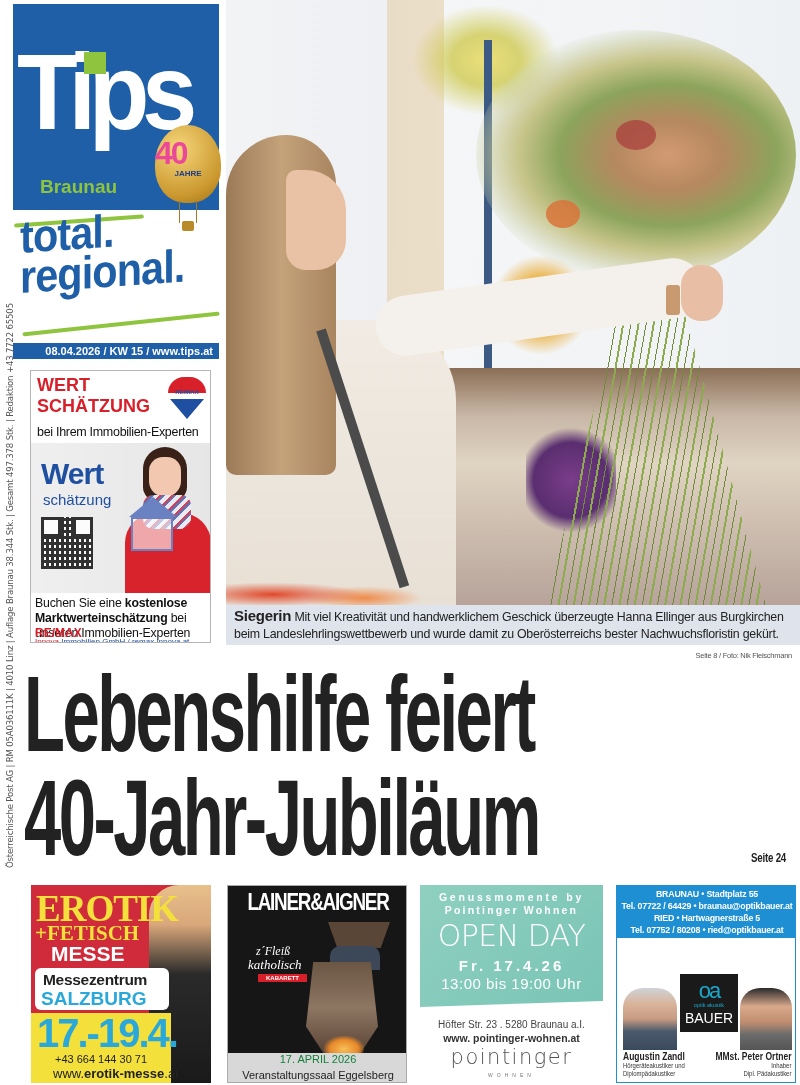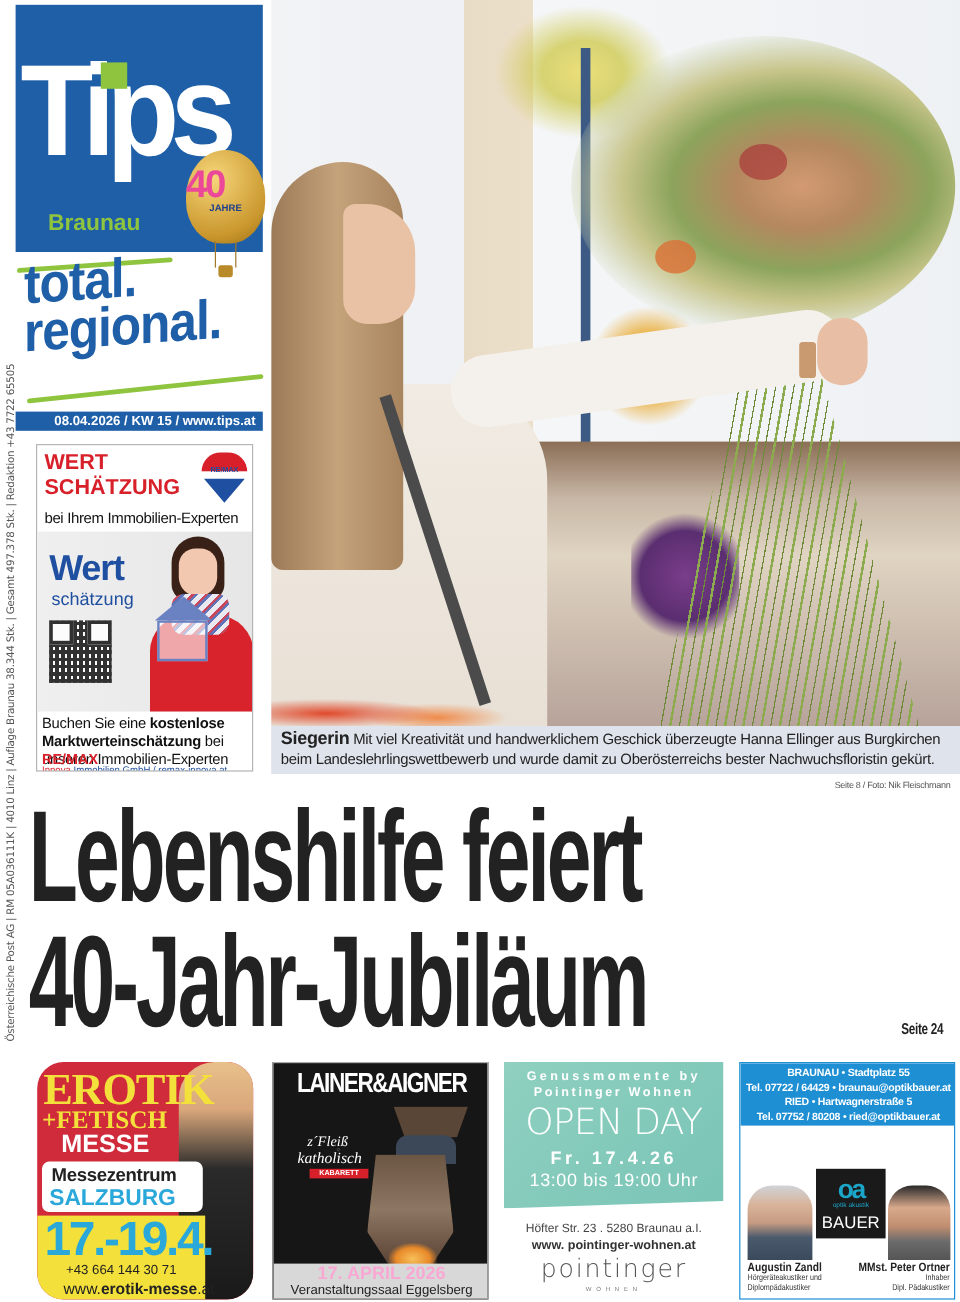--- a/index.html
+++ b/index.html
@@ -88,21 +88,21 @@
   .caption .credit { font-size: 7.5px; color: #555; float: right; margin-top: 4px; }
 
   
   .headline { position: absolute; left: 24px; top: 660px; width: 770px; font-family: "Liberation Sans", sans-serif; font-weight: 700; color: #222; line-height: 1; }
   .headline .hl { display: block; font-size: 108px; letter-spacing: -4px; transform: scaleX(0.62) scaleY(1); transform-origin: left top; white-space: nowrap; height: 104px; }
   .headline .hl1 { width: 1240px; }
   .seite-ref { position: absolute; left: 751px; top: 850px; font-weight: 700; font-size: 13px; color: #222; transform: scaleX(0.75); transform-origin: left; letter-spacing: -0.3px; }
 
   
   .ad { position: absolute; top: 885px; height: 198px; overflow: hidden; }
-  .ad-erotik { left: 31px; width: 180px; background: #d02b3b; border-radius: 22px; }
+  .ad-erotik { left: 31px; width: 180px; background: #d02b3b; }
   .ad-erotik .t1 { position: absolute; left: 5px; top: 2px; font-family: "Liberation Serif", serif; font-weight: 700; color: #f4e03a; font-size: 37px; letter-spacing: -1px; }
   .ad-erotik .t2 { position: absolute; left: 4px; top: 36px; font-family: "Liberation Serif", serif; font-weight: 700; color: #f4e03a; font-size: 21px; letter-spacing: 0px; }
   .ad-erotik .t3 { position: absolute; left: 20px; top: 57px; font-weight: 700; color: #fff; font-size: 21px; }
   .ad-erotik .woman { position: absolute; left: 118px; top: 0; width: 62px; height: 198px; background: linear-gradient(180deg, #e8c08a 0%, #d9a77b 20%, #2a2a2a 45%, #1a1a1a 100%); border-radius: 30px 0 0 0; }
   .ad-erotik .venue { position: absolute; left: 4px; top: 83px; width: 134px; height: 42px; background: #fff; border-radius: 6px; }
   .ad-erotik .v1 { position: absolute; left: 12px; top: 86px; font-weight: 700; color: #222; font-size: 15.5px; letter-spacing: -0.3px; }
   .ad-erotik .v2 { position: absolute; left: 10px; top: 103px; font-weight: 700; color: #2aa8da; font-size: 19px; }
   .ad-erotik .yellow { position: absolute; left: 0; top: 128px; width: 140px; height: 70px; background: #f4e03a; }
   .ad-erotik .dates { position: absolute; left: 6px; top: 126px; font-weight: 700; color: #2aa8da; font-size: 40px; letter-spacing: -2px; }
   .ad-erotik .phone { position: absolute; left: 24px; top: 168px; color: #222; font-size: 11px; }
@@ -113,41 +113,41 @@
   .ad-lainer .title { position: absolute; left: 0; top: 3px; width: 180px; text-align: center; font-weight: 700; color: #fff; font-size: 23px; letter-spacing: -1.5px; transform: scaleX(0.82); }
   .ad-lainer .stars { position: absolute; left: 0; top: 30px; width: 180px; height: 140px; background: radial-gradient(circle at 30% 30%, #333 0 1px, transparent 2px), radial-gradient(circle at 70% 60%, #333 0 1px, transparent 2px); }
   .ad-lainer .pulpit { position: absolute; left: 78px; top: 76px; width: 72px; height: 92px; background: linear-gradient(180deg, #6b5644 0%, #8d7662 50%, #5a4334 100%); clip-path: polygon(10% 0, 90% 0, 100% 70%, 75% 100%, 25% 100%, 0 70%); }
   .ad-lainer .canopy { position: absolute; left: 100px; top: 36px; width: 62px; height: 26px; background: #5a4636; clip-path: polygon(0 0, 100% 0, 85% 100%, 15% 100%); }
   .ad-lainer .men { position: absolute; left: 102px; top: 60px; width: 50px; height: 24px; background: #3c4858; border-radius: 10px 10px 0 0; }
   .ad-lainer .glow { position: absolute; left: 96px; top: 150px; width: 40px; height: 26px; background: radial-gradient(ellipse, #f6c05a 0%, #e8892a 50%, transparent 75%); }
   .ad-lainer .sub1 { position: absolute; left: 28px; top: 58px; color: #fff; font-size: 12px; font-family: "Liberation Serif", serif; font-style: italic; }
   .ad-lainer .sub2 { position: absolute; left: 20px; top: 71px; color: #fff; font-size: 13px; font-family: "Liberation Serif", serif; font-style: italic; }
   .ad-lainer .tag { position: absolute; left: 30px; top: 88px; background: #d8202a; color: #fff; font-size: 6px; font-weight: 700; padding: 1px 8px; }
   .ad-lainer .band { position: absolute; left: 0; top: 167px; width: 180px; height: 31px; background: #d8d8d8; }
-  .ad-lainer .date { position: absolute; left: 0; top: 167px; width: 180px; text-align: center; color: #f9a8d4; font-weight: 700; font-size: 15px; }
+  .ad-lainer .date { position: absolute; left: 0; top: 167px; width: 180px; text-align: center; color: #15803d; font-weight: 400; font-size: 11px; }
   .ad-lainer .place { position: absolute; left: 0; top: 183px; width: 180px; text-align: center; color: #222; font-size: 11px; }
 
   .ad-pointinger { left: 420px; width: 183px; background: #fff; }
   .ad-pointinger .panel { position: absolute; left: 0; top: 0; width: 183px; height: 122px; background: linear-gradient(135deg, #8fd0c0 0%, #79c4b6 100%); clip-path: polygon(0 0, 100% 0, 100% 95%, 0 100%); }
   .ad-pointinger .g1 { position: absolute; left: 0; top: 6px; width: 183px; text-align: center; color: #fff; font-size: 10.5px; font-weight: 700; letter-spacing: 2.8px; }
   .ad-pointinger .g2 { position: absolute; left: 0; top: 19px; width: 183px; text-align: center; color: #fff; font-size: 10.5px; font-weight: 700; letter-spacing: 2.2px; }
   .ad-pointinger .open { position: absolute; left: 0; top: 33px; width: 183px; text-align: center; color: #fff; font-size: 30px; font-weight: 400; letter-spacing: -0.5px; font-family: "DejaVu Sans", sans-serif; font-weight: 200; }
   .ad-pointinger .date { position: absolute; left: 0; top: 72px; width: 183px; text-align: center; color: #fff; font-size: 15px; font-weight: 700; letter-spacing: 3px; }
   .ad-pointinger .time { position: absolute; left: 0; top: 90px; width: 183px; text-align: center; color: #fff; font-size: 15px; letter-spacing: 0.5px; }
   .ad-pointinger .addr { position: absolute; left: 0; top: 134px; width: 183px; text-align: center; color: #444; font-size: 10px; }
   .ad-pointinger .web { position: absolute; left: 0; top: 147px; width: 183px; text-align: center; color: #333; font-size: 10.5px; font-weight: 700; }
   .ad-pointinger .brand { position: absolute; left: 0; top: 160px; width: 183px; text-align: center; color: #555; font-size: 21px; letter-spacing: 1.5px; font-weight: 300; font-family: "DejaVu Sans", sans-serif; }
   .ad-pointinger .brandsub { position: absolute; left: 0; top: 187px; width: 183px; text-align: center; color: #777; font-size: 5px; letter-spacing: 4px; }
 
   .ad-bauer { left: 616px; width: 180px; background: #fff; border: 1px solid #1f8fd4; }
   .ad-bauer .head { position: absolute; left: 0; top: 0; width: 180px; height: 52px; background: #1f8fd4; }
   .ad-bauer .hl { position: absolute; left: 0; width: 180px; text-align: center; color: #fff; font-size: 8.8px; font-weight: 700; letter-spacing: -0.2px; }
   .ad-bauer .big { position: absolute; left: 0; top: 56px; width: 180px; text-align: center; color: #1f8fd4; font-weight: 700; font-size: 23px; letter-spacing: 0.5px; }
   .ad-bauer .logo { position: absolute; left: 63px; top: 88px; width: 58px; height: 58px; background: #1a1a1a; }
-  .ad-bauer .logo .oa { position: absolute; left: 0; top: 4px; width: 58px; text-align: center; color: #1ba6c9; font-size: 22px; font-weight: 700; letter-spacing: -2px; }
+  .ad-bauer .logo .oa { position: absolute; left: 0; top: 4px; width: 58px; text-align: center; color: #1ba6c9; font-size: 22px; font-weight: 400; letter-spacing: -2px; }
   .ad-bauer .logo .small { position: absolute; left: 0; top: 28px; width: 58px; text-align: center; color: #1ba6c9; font-size: 5.5px; }
   .ad-bauer .logo .name { position: absolute; left: 0; top: 36px; width: 58px; text-align: center; color: #fff; font-size: 14px; }
   .ad-bauer .p1 { position: absolute; left: 6px; top: 102px; width: 54px; height: 62px; background: linear-gradient(180deg, #cfd3d8 0%, #d9b59c 25%, #c79b82 50%, #4a5a6c 70%, #3a4a5c 100%); border-radius: 20px 20px 0 0; }
   .ad-bauer .p2 { position: absolute; left: 123px; top: 102px; width: 52px; height: 62px; background: linear-gradient(180deg, #2a2a2a 0%, #d9a98c 30%, #c08d70 55%, #6b6b6b 75%, #555 100%); border-radius: 20px 20px 0 0; }
   .ad-bauer .n1 { position: absolute; left: 6px; top: 165px; font-weight: 700; font-size: 10px; color: #222; transform: scaleX(0.85); transform-origin: left; }
   .ad-bauer .r1 { position: absolute; left: 6px; top: 176px; font-size: 7px; color: #333; line-height: 1.2; transform: scaleX(0.85); transform-origin: left; }
   .ad-bauer .n2 { position: absolute; right: 4px; top: 165px; font-weight: 700; font-size: 10px; color: #222; transform: scaleX(0.85); transform-origin: right; }
   .ad-bauer .r2 { position: absolute; right: 4px; top: 176px; font-size: 7px; color: #333; line-height: 1.2; text-align: right; transform: scaleX(0.85); transform-origin: right; }
 </style>
 </head>

